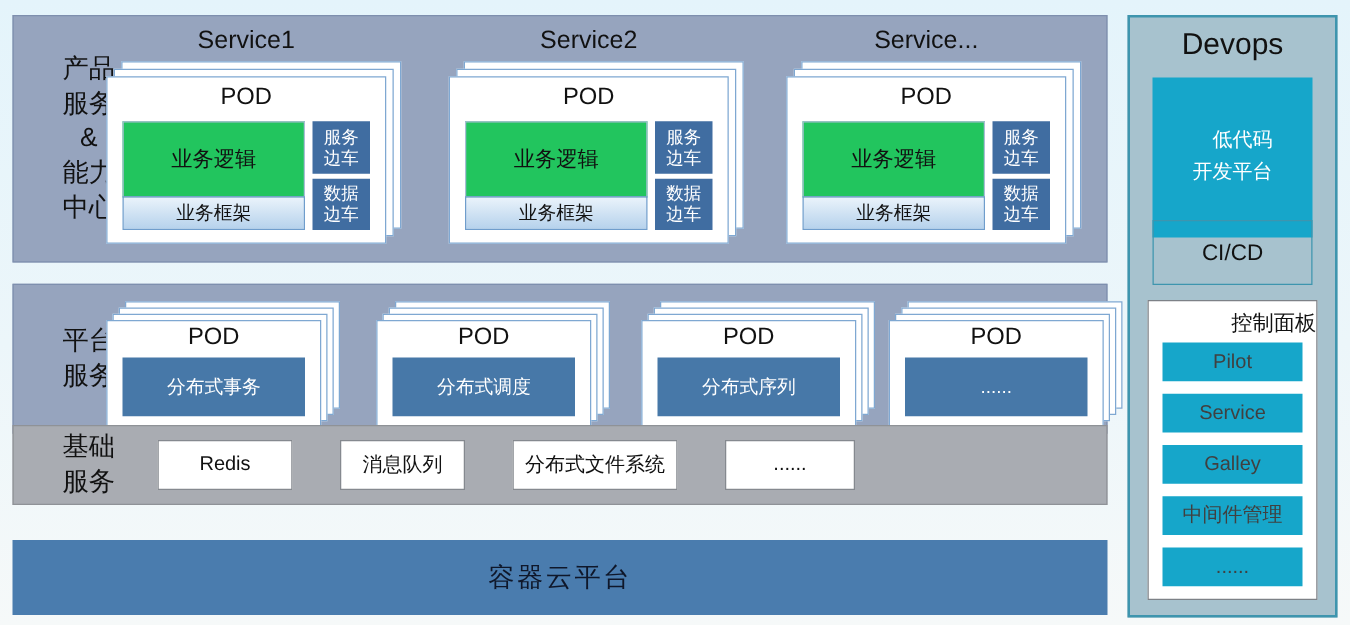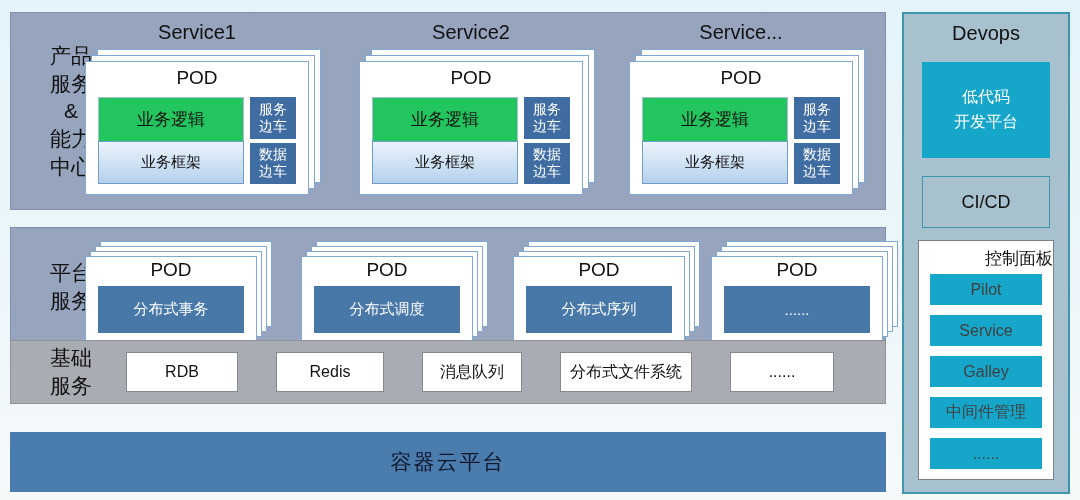--- a/index.html
+++ b/index.html
@@ -31,21 +31,21 @@
   .pod-stack { position:absolute; left:0; top:40px; width:224px; height:134px; }
   .sheet { position:absolute; inset:0; background:#fff; border:1.5px solid #7fa8d2; }
   .sheet.s1 { transform:translate(12px,-12px); }
   .sheet.s2 { transform:translate(6px,-6px); }
   .pod-card { position:absolute; inset:0; background:#fff; border:1.5px solid #7fa8d2; }
   .pod-title { text-align:center; font-size:19px; margin-top:5px; }
   .pod-body { position:absolute; left:12px; right:12px; top:35px; bottom:10px; display:flex; gap:6px; }
   .logic-col { flex:1; display:flex; flex-direction:column; }
   .logic-box { flex:1; background:#22c55e; border:1px solid #a9bdd6; display:flex; align-items:center; justify-content:center; font-size:17px; }
   .frame-box {
-    height:43px; margin-top:-1px; border:1px solid #6f9dcc;
+    height:27px; margin-top:-1px; border:1px solid #6f9dcc;
     background:linear-gradient(180deg,#eaf3fb 0%,#b6d2ec 100%);
     display:flex; align-items:center; justify-content:center; font-size:15px;
   }
   .sidecar-col { width:46px; display:flex; flex-direction:column; gap:4px; }
   .sidecar {
     flex:1; background:#406da1; color:#fff; font-size:14px; line-height:1.2;
     display:flex; align-items:center; justify-content:center; text-align:center; white-space:pre-line;
   }
 
   
@@ -67,25 +67,25 @@
     height:40px; background:#fff; border:1.5px solid #85898f;
     display:flex; align-items:center; justify-content:center; font-size:16px;
   }
   .bw1 { width:112px; } .bw2 { width:108px; } .bw3 { width:100px; } .bw4 { width:132px; } .bw5 { width:104px; }
 
   
   .devops {
     position:absolute; left:902px; top:12px; width:168px; height:482px;
     background:#a7c2ce; border:2px solid #3e95ae;
   }
-  .devops-title { text-align:center; font-size:20px; margin-top:8px; }
+  .devops-title { text-align:center; font-size:24px; margin-top:8px; }
   .lowcode-box {
-    position:absolute; left:18px; right:18px; top:48px; height:96px;
+    position:absolute; left:18px; right:18px; top:48px; height:128px;
     background:#16a6ca; color:#fff; font-size:16px; line-height:1.55;
-    display:flex; align-items:center; justify-content:center; text-align:center; white-space:pre-line;
+    display:flex; align-items:center; justify-content:center; text-align:right; white-space:pre-line;
   }
   .cicd-box {
     position:absolute; left:18px; right:18px; top:162px; height:52px;
     border:1.5px solid #3e95ae; display:flex; align-items:center; justify-content:center; font-size:18px;
   }
   .control-panel { position:absolute; left:14px; right:14px; top:226px; bottom:12px; background:#fff; border:1px solid #7d8187; }
   .cp-title { text-align:right; font-size:17px; margin-top:6px; }
   .cp-buttons { position:absolute; left:11px; right:11px; top:33px; bottom:10px; display:flex; flex-direction:column; justify-content:space-between; }
   .cp-btn { height:31px; background:#16a6ca; color:#404040; font-size:16px; display:flex; align-items:center; justify-content:center; }
 </style>
@@ -213,21 +213,20 @@
         <div class="pod2-title">POD</div>
         <div class="pod2-box">......</div>
       </div>
     </div>
   </div>
 
   <div class="band band3">
     <div class="band-label">基础
 服务</div>
     <div class="base-items">
-      <div class="base-box bw1">RDB</div>
       <div class="base-box bw2">Redis</div>
       <div class="base-box bw3">消息队列</div>
       <div class="base-box bw4">分布式文件系统</div>
       <div class="base-box bw5">......</div>
     </div>
   </div>
 
   <div class="band band4">
     <div class="band4-label">容器云平台</div>
   </div>

